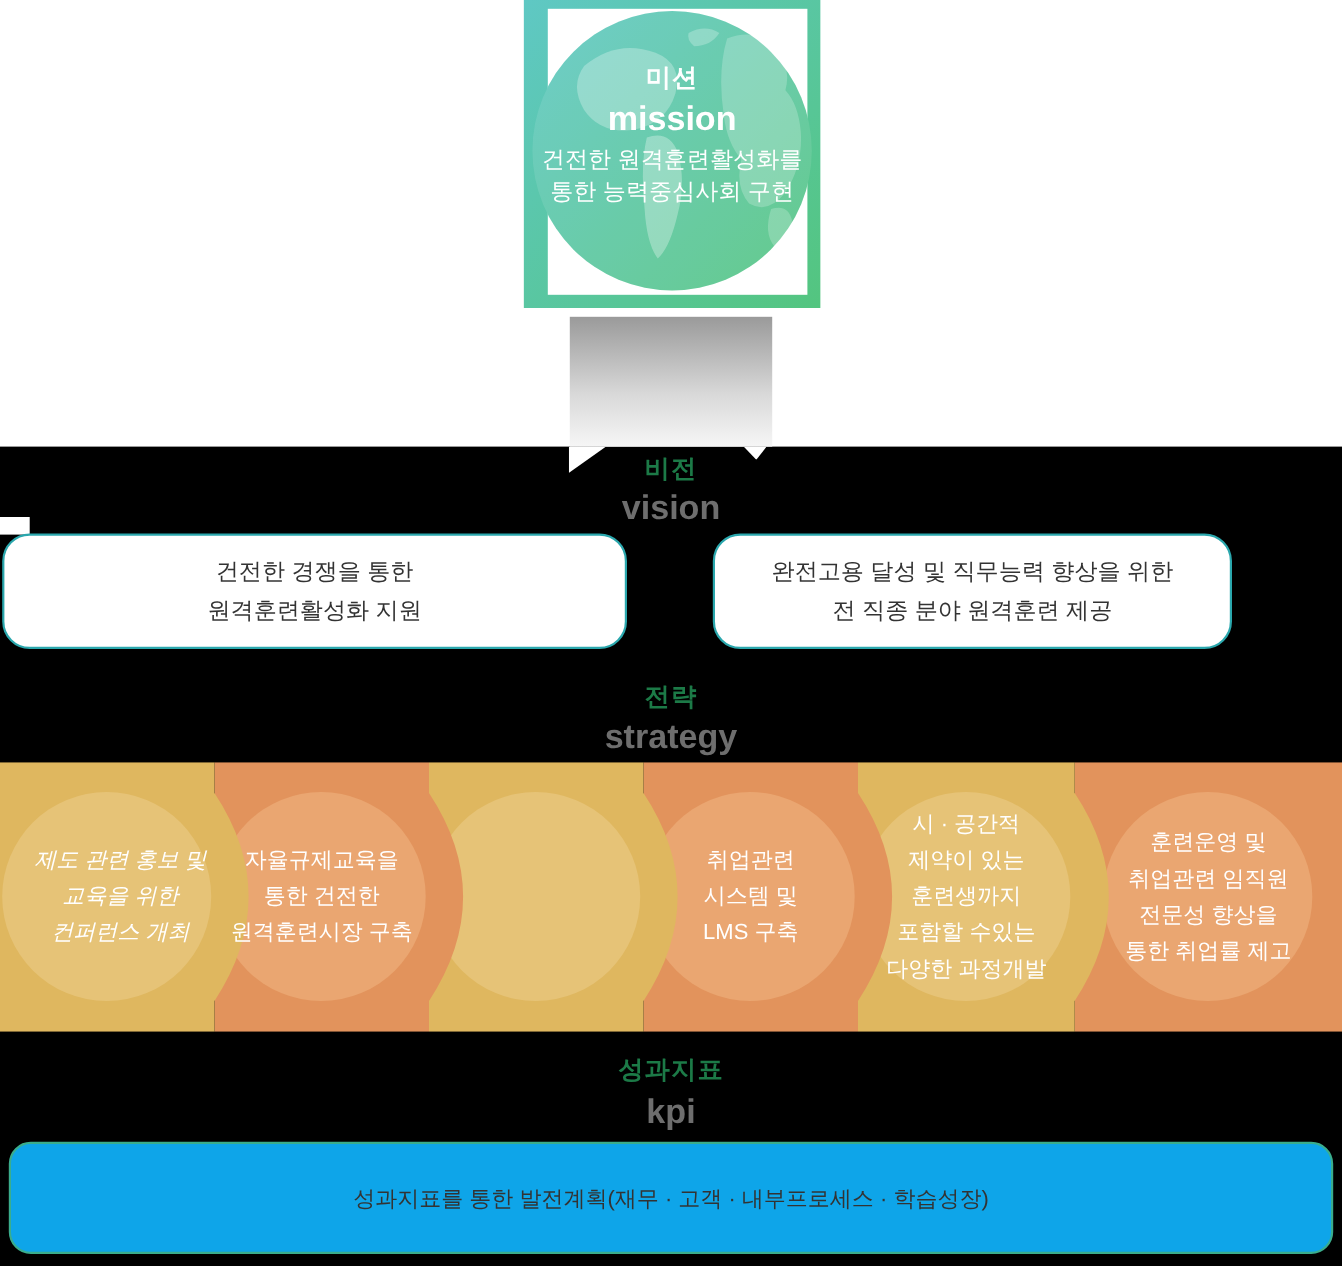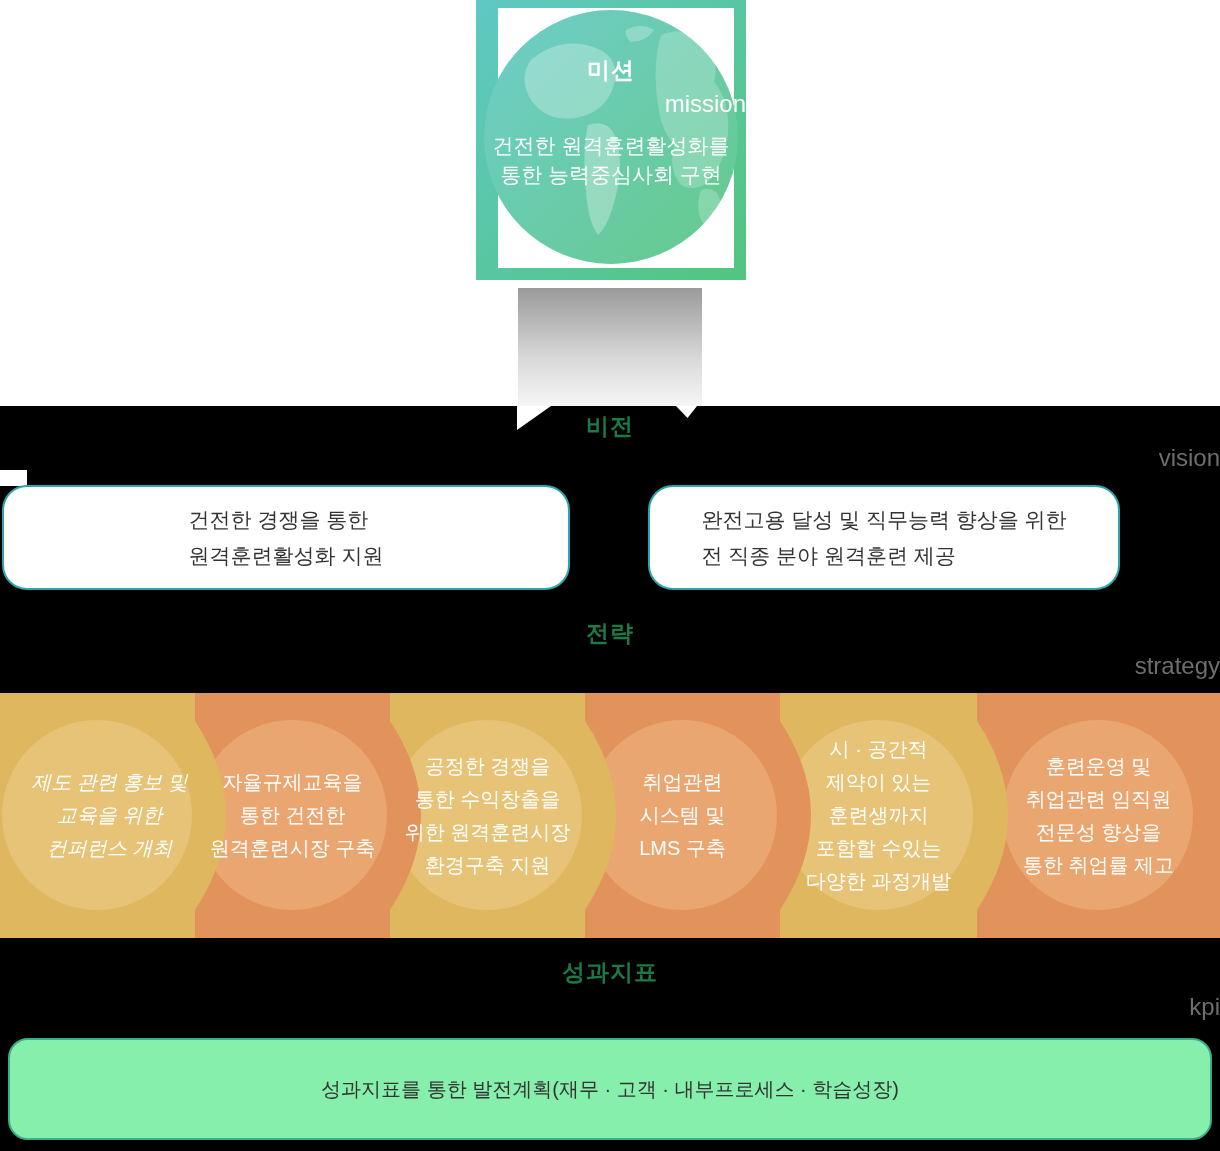--- a/index.html
+++ b/index.html
@@ -5,21 +5,21 @@
   html,body{margin:0;padding:0;background:#000;}
   .canvas{
     position:relative;width:1220px;height:1151px;background:#000;overflow:hidden;
     font-family:"Liberation Sans","DejaVu Sans",sans-serif;
   }
   .abs{position:absolute;}
   .top-white{left:0;top:0;width:1220px;height:406px;background:#ffffff;}
   .globe-svg{left:476px;top:0;width:270px;height:280px;}
   .mission-text{left:476px;top:0;width:270px;height:280px;text-align:center;color:#fff;}
   .k-title{font-size:23px;font-weight:700;letter-spacing:1px;}
-  .e-sub{font-size:24px;font-weight:400;color:#6e6e6e;text-align:right;}
+  .e-sub{font-size:31px;font-weight:700;color:#6e6e6e;}
   .mission-text .k-title{position:absolute;left:0;width:100%;top:55px;color:#fff;}
   .mission-text .e-sub{position:absolute;left:0;width:100%;top:90px;color:#fff;}
   .mission-body{position:absolute;left:-40px;top:131px;width:350px;font-size:21px;line-height:29px;
     color:#fff;white-space:pre-line;text-align:center;}
   .arrow-rect{left:518px;top:288px;width:184px;height:118px;
     background:linear-gradient(to bottom,#9a9a9a 0%,#d9d9d9 60%,#f6f6f6 100%);}
   .wing{background:#fff;}
   .wing-left{left:517px;top:406px;width:34px;height:24px;clip-path:polygon(0 0,100% 0,0 100%);}
   .wing-right{left:676px;top:406px;width:21px;height:12px;clip-path:polygon(0 0,100% 0,55% 100%);}
   .head-block{left:0;width:1220px;text-align:center;}
@@ -30,27 +30,27 @@
   .vision-head .e-sub{top:38px;}
   .strategy-head{top:590px;height:103px;}
   .strategy-head .k-title{top:28px;}
   .strategy-head .e-sub{top:62px;}
   .kpi-head{top:938px;height:100px;}
   .kpi-head .k-title{top:19px;}
   .kpi-head .e-sub{top:55px;}
   .corner-wedge{left:0;top:470px;width:27px;height:16px;background:#fff;}
   .vbox{top:485px;height:105px;background:#fff;border:2px solid #2aa7ad;border-radius:25px;
     box-sizing:border-box;display:flex;flex-direction:column;align-items:center;justify-content:center;
-    font-size:21px;line-height:36px;color:#333;white-space:pre-line;}
+    font-size:21px;line-height:36px;color:#333;text-align:center;white-space:pre-line;}
   .vbox-left{left:2px;width:568px;}
   .vbox-right{left:648px;width:472px;}
   .band-svg{left:0;top:693px;width:1220px;height:245px;}
   .seg-text{top:693px;height:245px;display:flex;align-items:center;justify-content:center;
     color:#fff;font-size:20px;line-height:33px;text-align:center;white-space:pre-line;}
-  .kpi-box{left:8px;top:1038px;width:1204px;height:102px;background:#86efac;border:2px solid #3aad8c;
+  .kpi-box{left:8px;top:1038px;width:1204px;height:102px;background:#0ea5e9;border:2px solid #3aad8c;
     border-radius:20px;box-sizing:border-box;display:flex;align-items:center;justify-content:center;
     font-size:20px;color:#333;text-align:center;}
 </style>
 </head>
 <body>
 
 <div class="canvas">
 
   <div class="abs top-white"></div>
 
@@ -130,24 +130,20 @@
       <circle cx="97" cy="122" r="95" fill="#e6c377"></circle>
     </g>
   </svg>
 
   <div class="abs seg-text" style="left:12px;width:195px;font-style:italic;">제도 관련 홍보 및
 교육을 위한
 컨퍼런스 개최</div>
   <div class="abs seg-text" style="left:195px;width:195px;">자율규제교육을
 통한 건전한
 원격훈련시장 구축</div>
-  <div class="abs seg-text" style="left:390px;width:195px;">공정한 경쟁을
-통한 수익창출을
-위한 원격훈련시장
-환경구축 지원</div>
   <div class="abs seg-text" style="left:585px;width:195px;">취업관련
 시스템 및
 LMS 구축</div>
   <div class="abs seg-text" style="left:780px;width:197px;">시 · 공간적
 제약이 있는
 훈련생까지
 포함할 수있는
 다양한 과정개발</div>
   <div class="abs seg-text" style="left:977px;width:243px;">훈련운영 및
 취업관련 임직원

